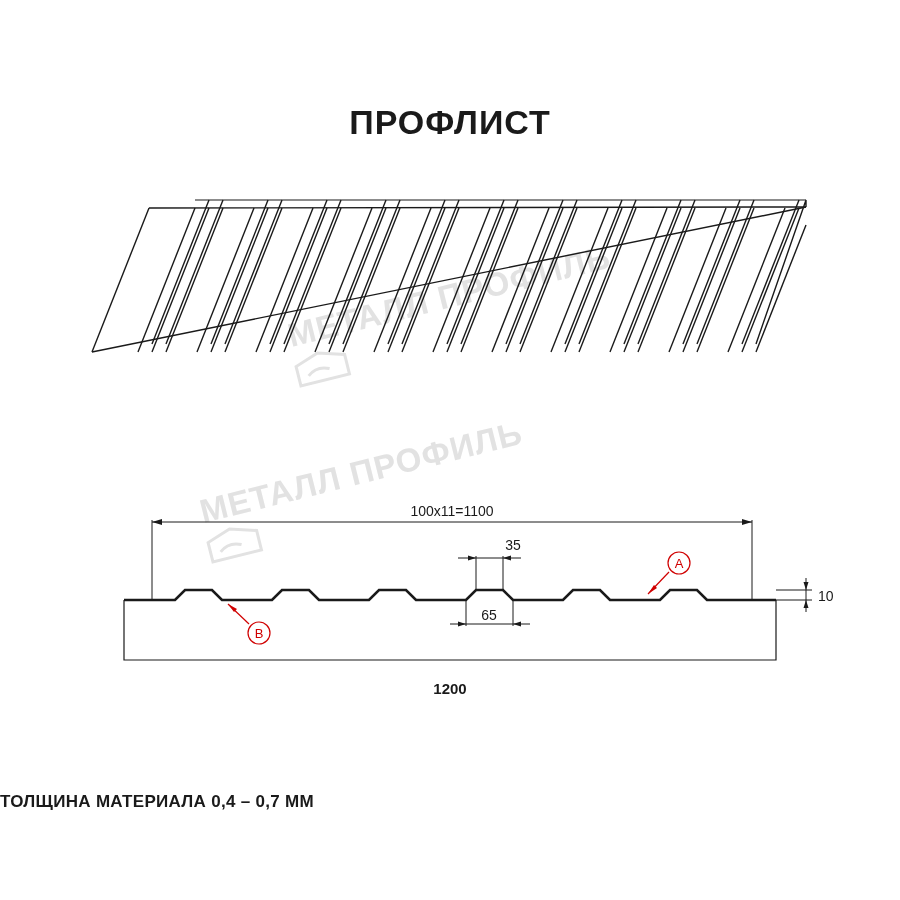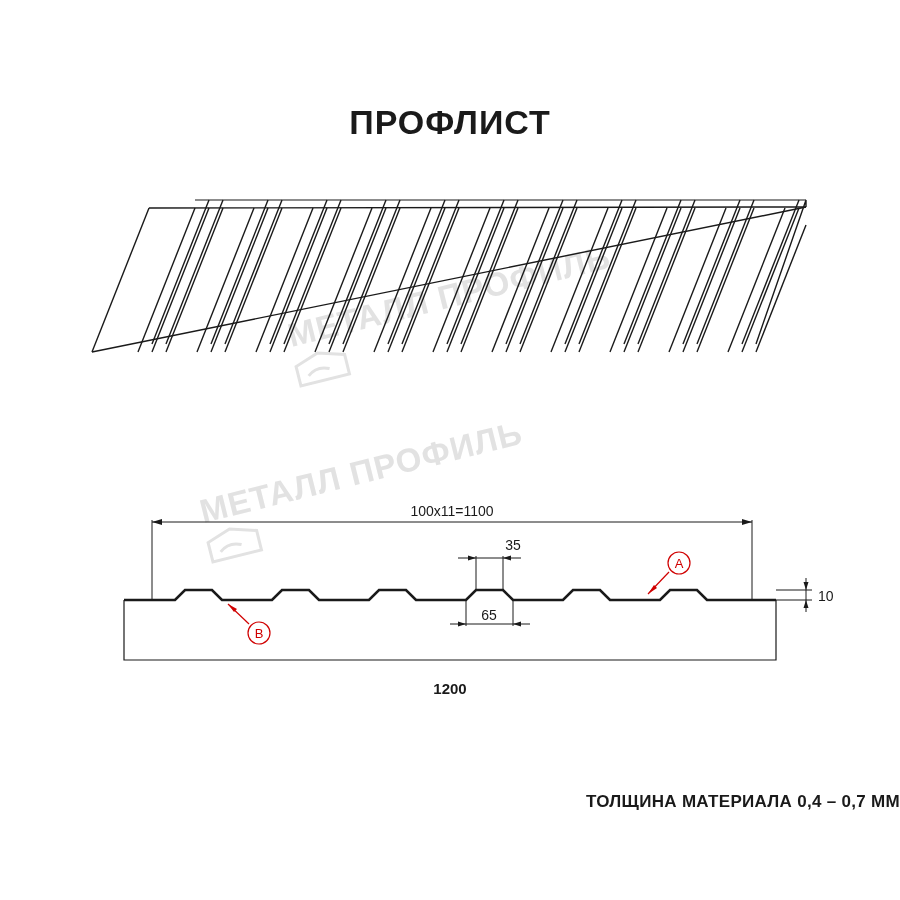--- a/index.html
+++ b/index.html
@@ -38,21 +38,21 @@
     top: 133px;
     text-align: center;
     font-size: 17px;
     font-weight: bold;
   }
   .footnote {
     position: absolute;
     left: 0;
     right: 0;
     top: 792px;
-    text-align: right;
+    text-align: left;
     font-size: 17px;
     font-weight: bold;
     letter-spacing: 0.3px;
   }
   
   .svg-layer {
     position: absolute;
     left: 0;
     top: 0;
   }

